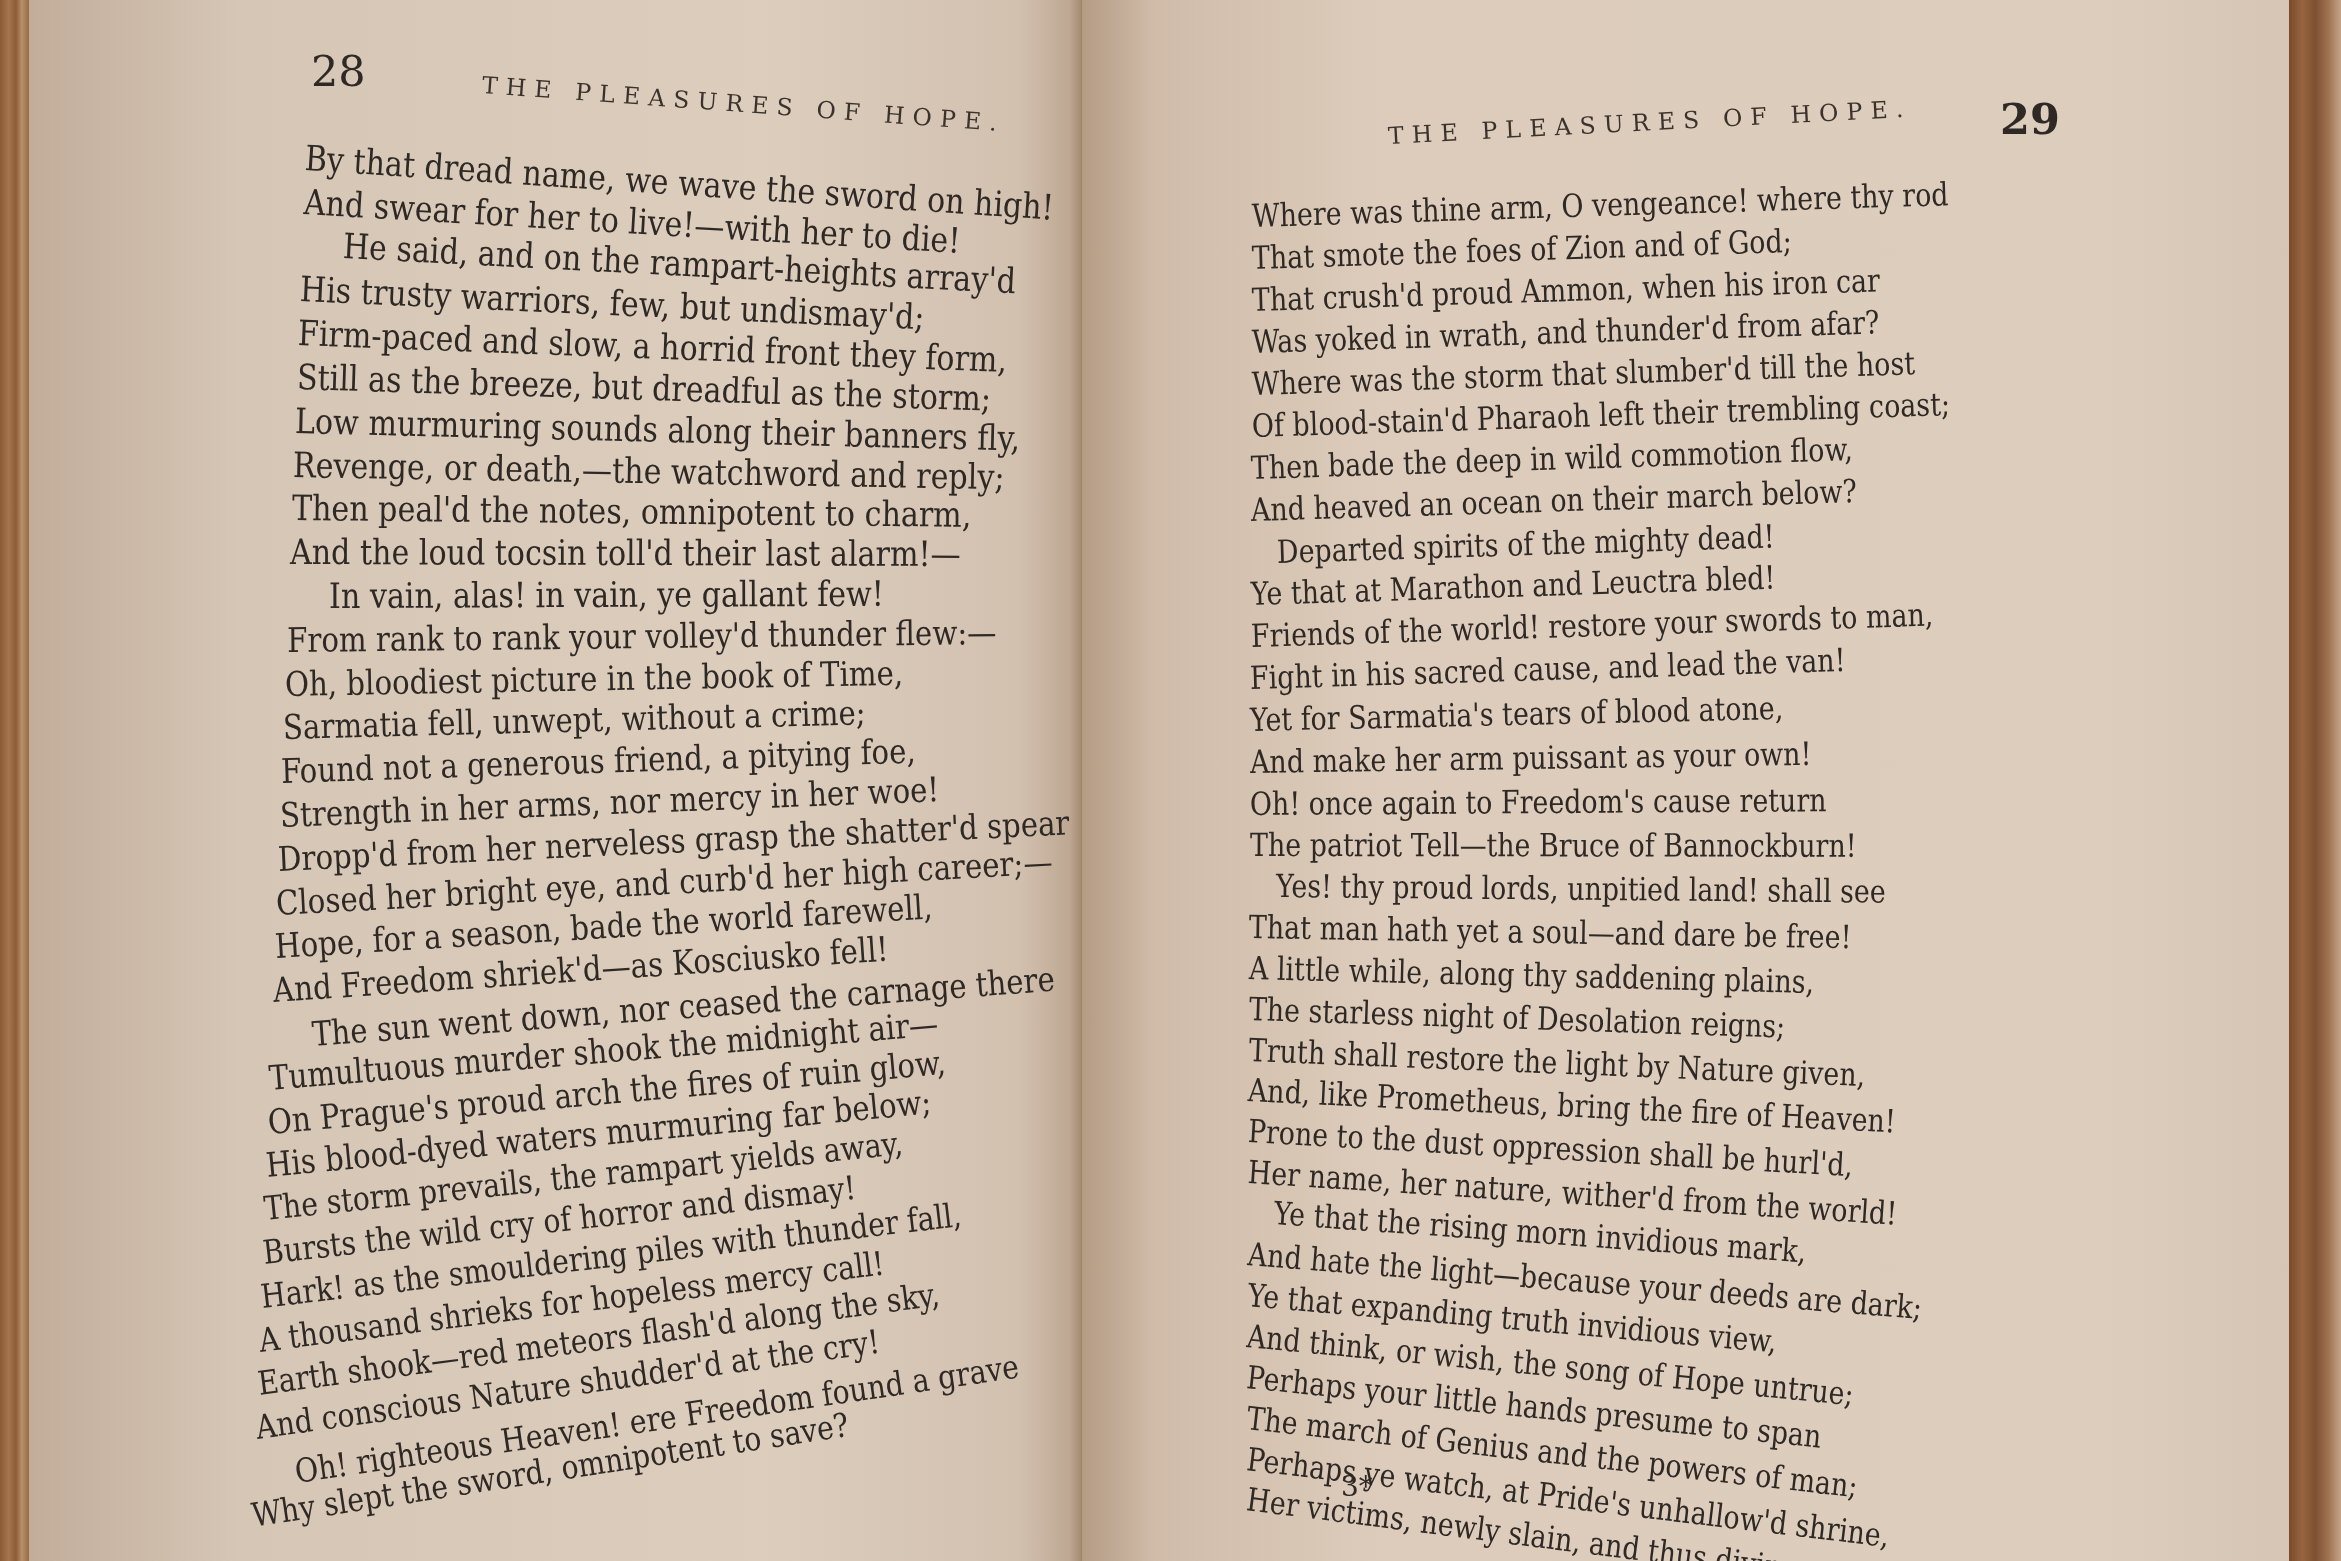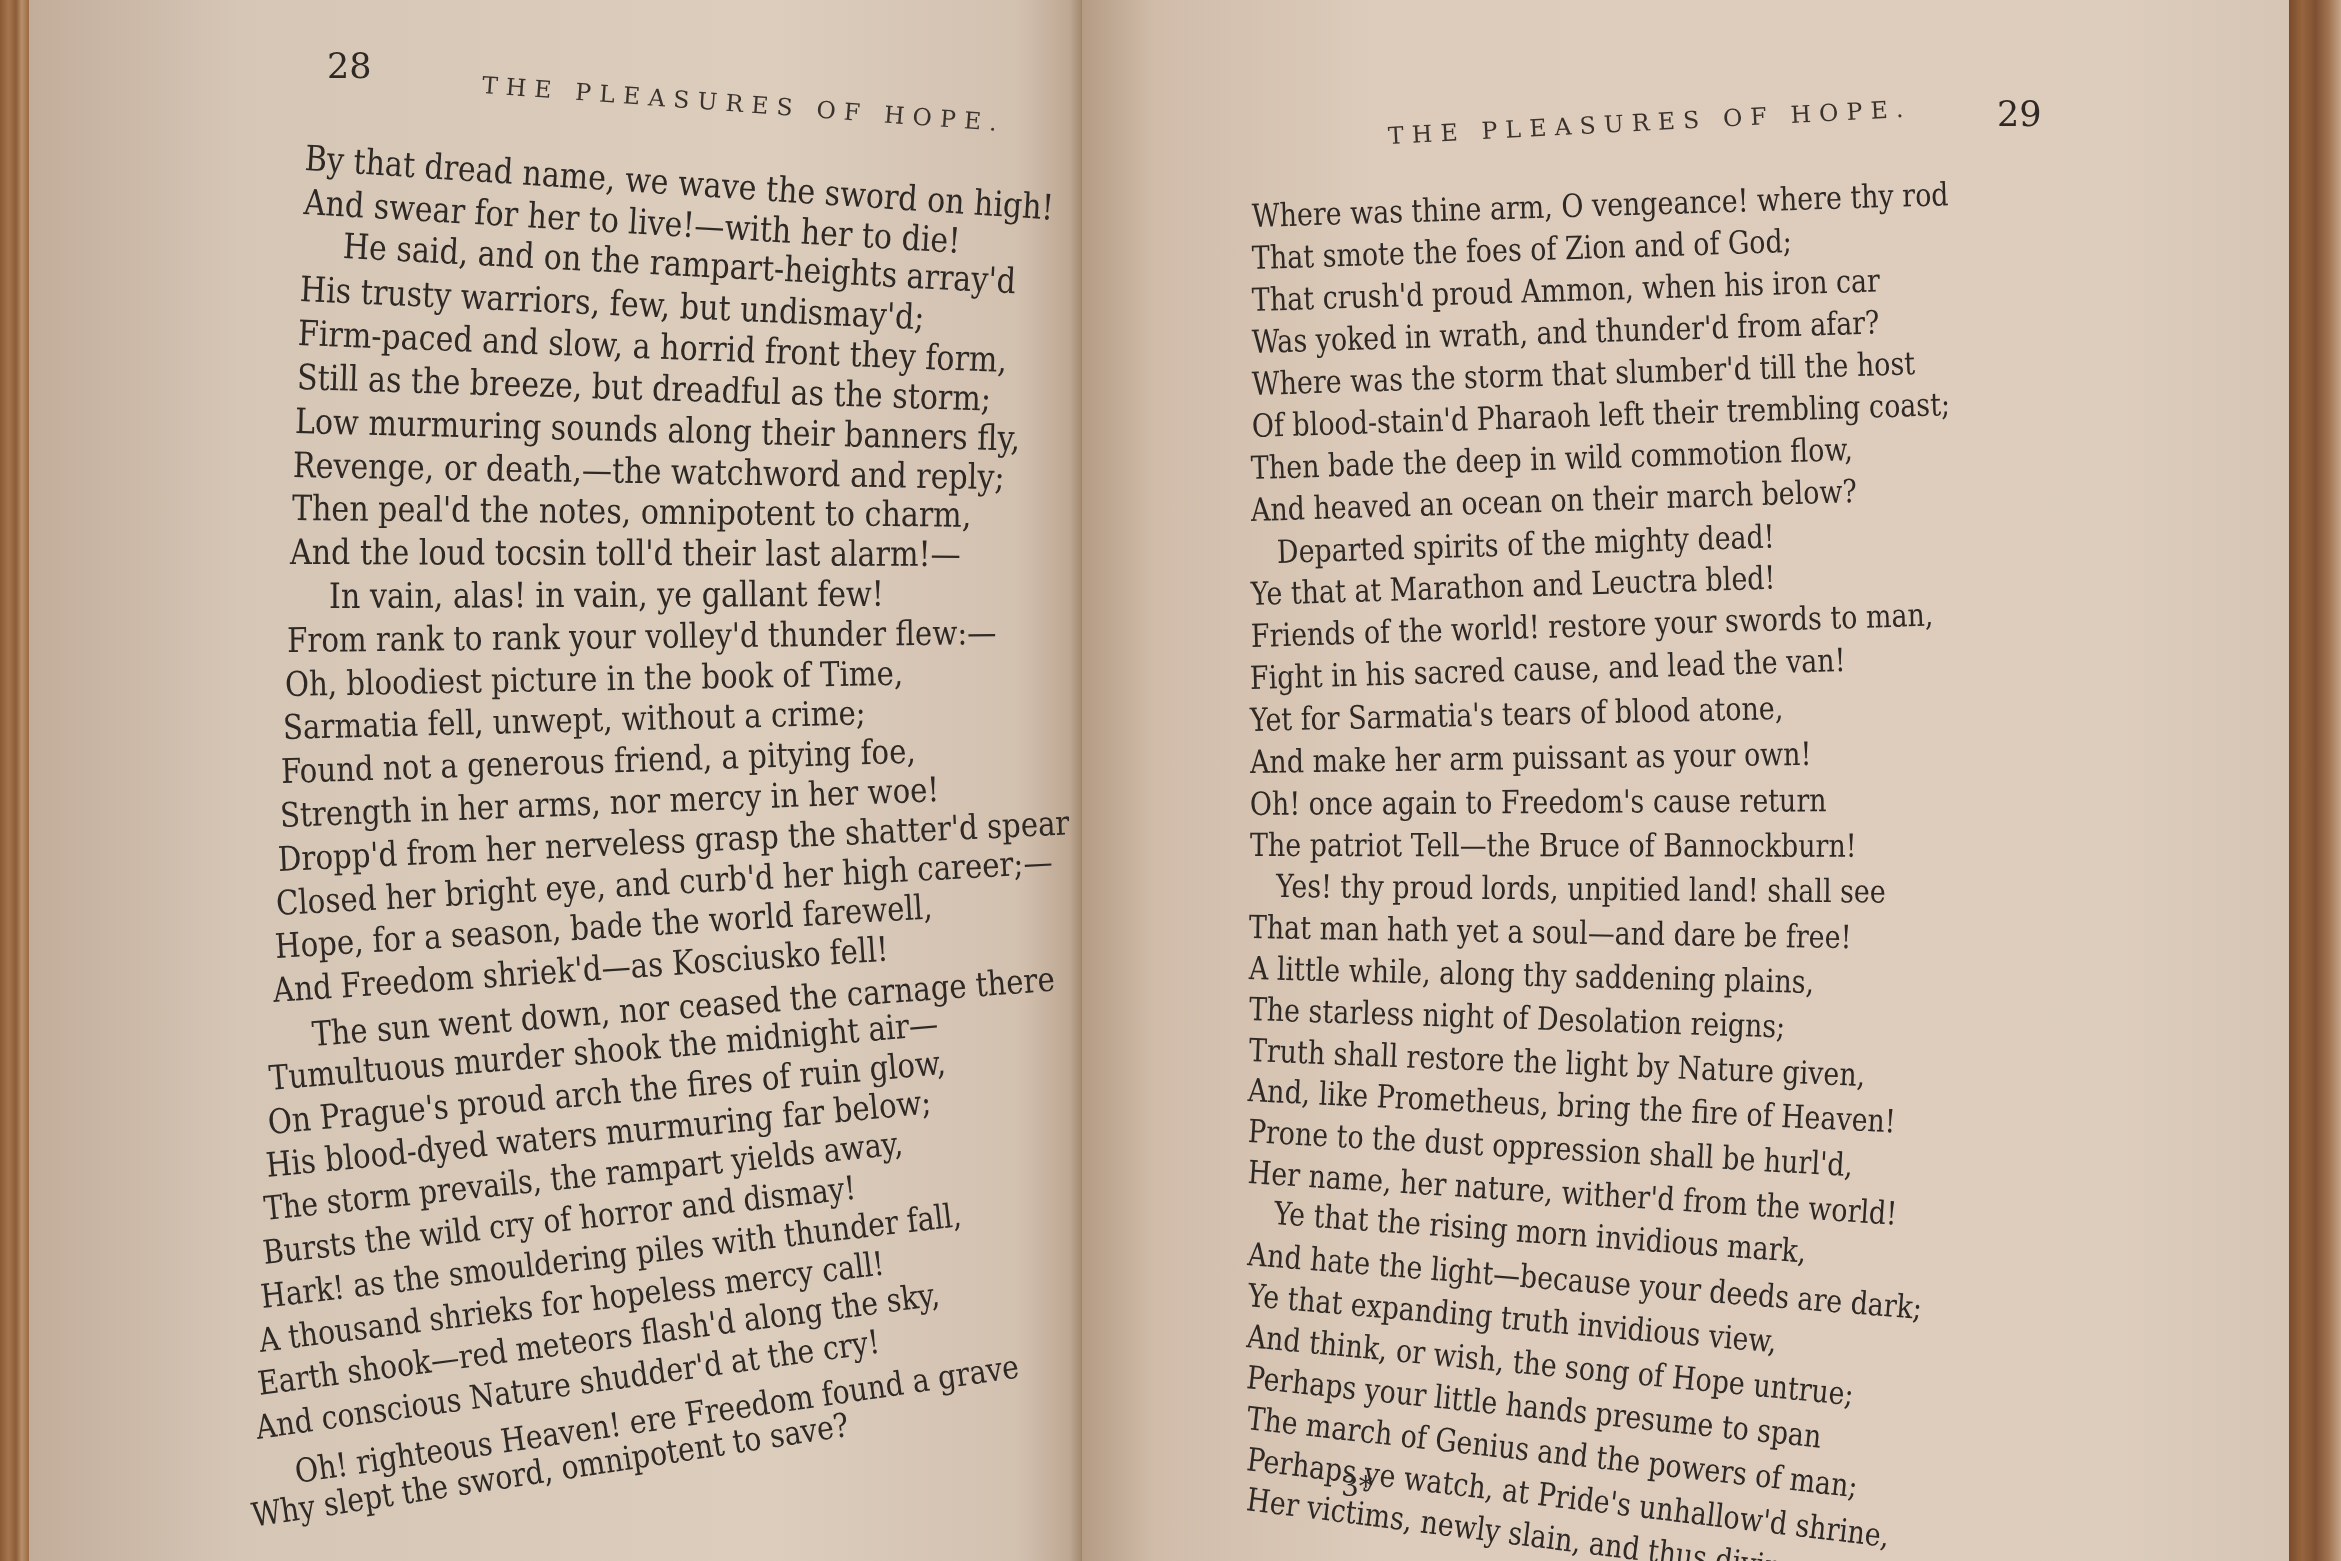--- a/index.html
+++ b/index.html
@@ -27,21 +27,21 @@
   }
   .page-right {
     left: 1082px; width: 1207px;
     background: linear-gradient(90deg, #b49b84 0%, #d0bca9 6%, #ddccbc 25%, #ddcdbd 85%, #d6c5b4 100%);
   }
   .gutter {
     position: absolute; left: 1070px; top: 0; width: 23.5px; height: 1561px;
     background: linear-gradient(90deg, rgba(120,90,60,0) 0%, rgba(120,90,60,0.35) 50%, rgba(120,90,60,0) 100%);
   }
   .page-number {
-    position: absolute; font-size: 35px; color: #2e2925; margin-left: 16px;
+    position: absolute; font-size: 43px; color: #2e2925;
   }
   .running-head {
     position: absolute; font-size: 23.5px; letter-spacing: 8.2px; color: #3a332d;
     white-space: nowrap;
   }
   .lines { position: absolute; }
   .line {
     position: absolute; white-space: nowrap; font-size: 33px; line-height: 1;
     transform-origin: left center;
   }
@@ -90,21 +90,21 @@
       <div class="line" style="left: 227px; top: 1411px; transform: rotate(-7.89355deg) scaleX(0.86); font-size: 33px;">And conscious Nature shudder'd at the cry!</div>
       <div class="line" style="left: 266px; top: 1455px; transform: rotate(-8.29677deg) scaleX(0.86); font-size: 33px;">Oh! righteous Heaven! ere Freedom found a grave</div>
       <div class="line" style="left: 223px; top: 1499px; transform: rotate(-8.7deg) scaleX(0.86); font-size: 33px;">Why slept the sword, omnipotent to save?</div>
     </div>
 </div>
 
 <div class="gutter"></div>
 
 <div class="page page-right">
   <div class="running-head" style="left:306px; top:122px; transform: rotate(-3deg); transform-origin:left center;">THE PLEASURES OF HOPE.</div>
-  <div class="page-number" style="left:899px; top:94px;">29</div>
+  <div class="page-number" style="left:918px; top:94px;font-weight:bold;">29</div>
   <div class="lines" id="right-lines">
       <div class="line" style="left: 170px; top: 200px; transform: rotate(-1.8deg) scaleX(0.84); font-size: 32px;">Where was thine arm, O vengeance! where thy rod</div>
       <div class="line" style="left: 170px; top: 242px; transform: rotate(-1.8deg) scaleX(0.84); font-size: 32px;">That smote the foes of Zion and of God;</div>
       <div class="line" style="left: 170px; top: 284px; transform: rotate(-1.8deg) scaleX(0.84); font-size: 32px;">That crush'd proud Ammon, when his iron car</div>
       <div class="line" style="left: 170px; top: 326px; transform: rotate(-1.8deg) scaleX(0.84); font-size: 32px;">Was yoked in wrath, and thunder'd from afar?</div>
       <div class="line" style="left: 170px; top: 368px; transform: rotate(-1.8deg) scaleX(0.84); font-size: 32px;">Where was the storm that slumber'd till the host</div>
       <div class="line" style="left: 170px; top: 410px; transform: rotate(-1.8deg) scaleX(0.84); font-size: 32px;">Of blood-stain'd Pharaoh left their trembling coast;</div>
       <div class="line" style="left: 169px; top: 452px; transform: rotate(-1.8deg) scaleX(0.84); font-size: 32px;">Then bade the deep in wild commotion flow,</div>
       <div class="line" style="left: 169px; top: 494px; transform: rotate(-1.8deg) scaleX(0.84); font-size: 32px;">And heaved an ocean on their march below?</div>
       <div class="line" style="left: 195px; top: 536px; transform: rotate(-1.8deg) scaleX(0.84); font-size: 32px;">Departed spirits of the mighty dead!</div>

